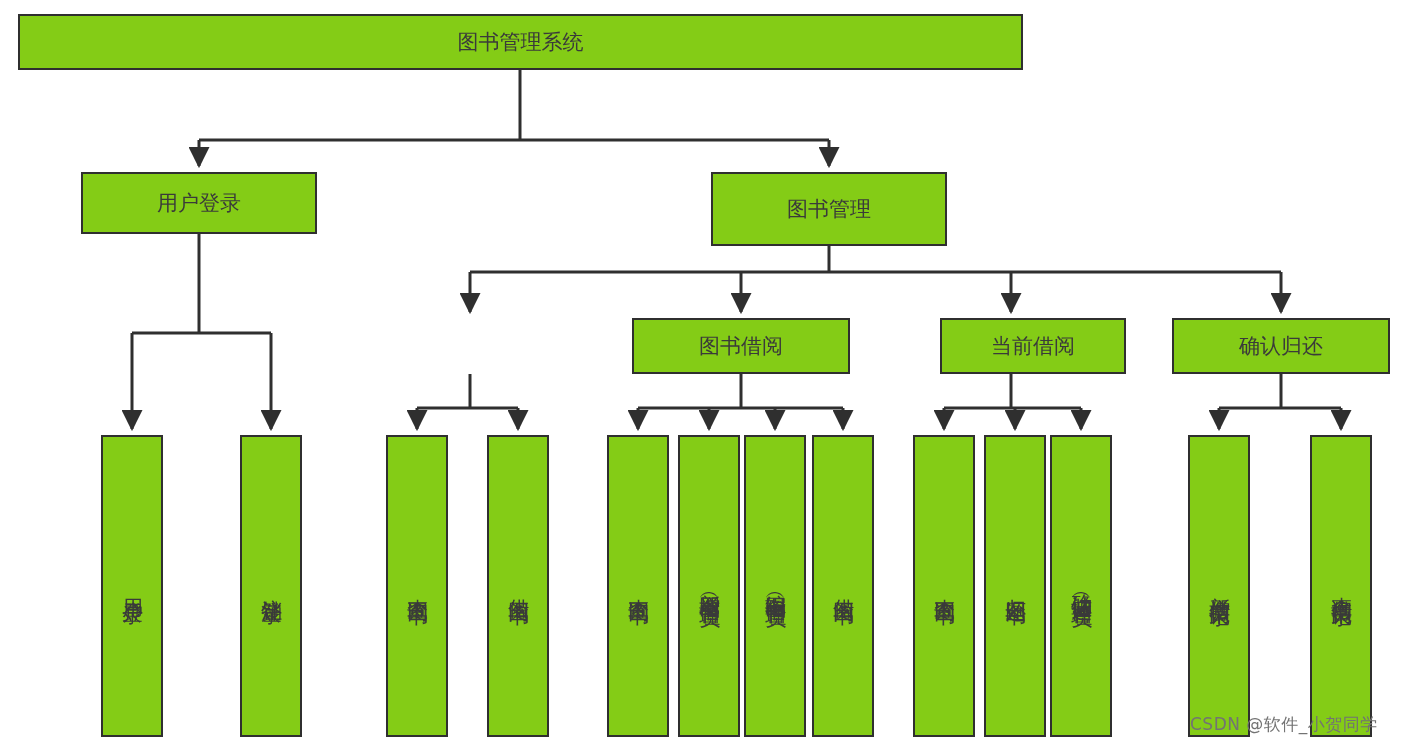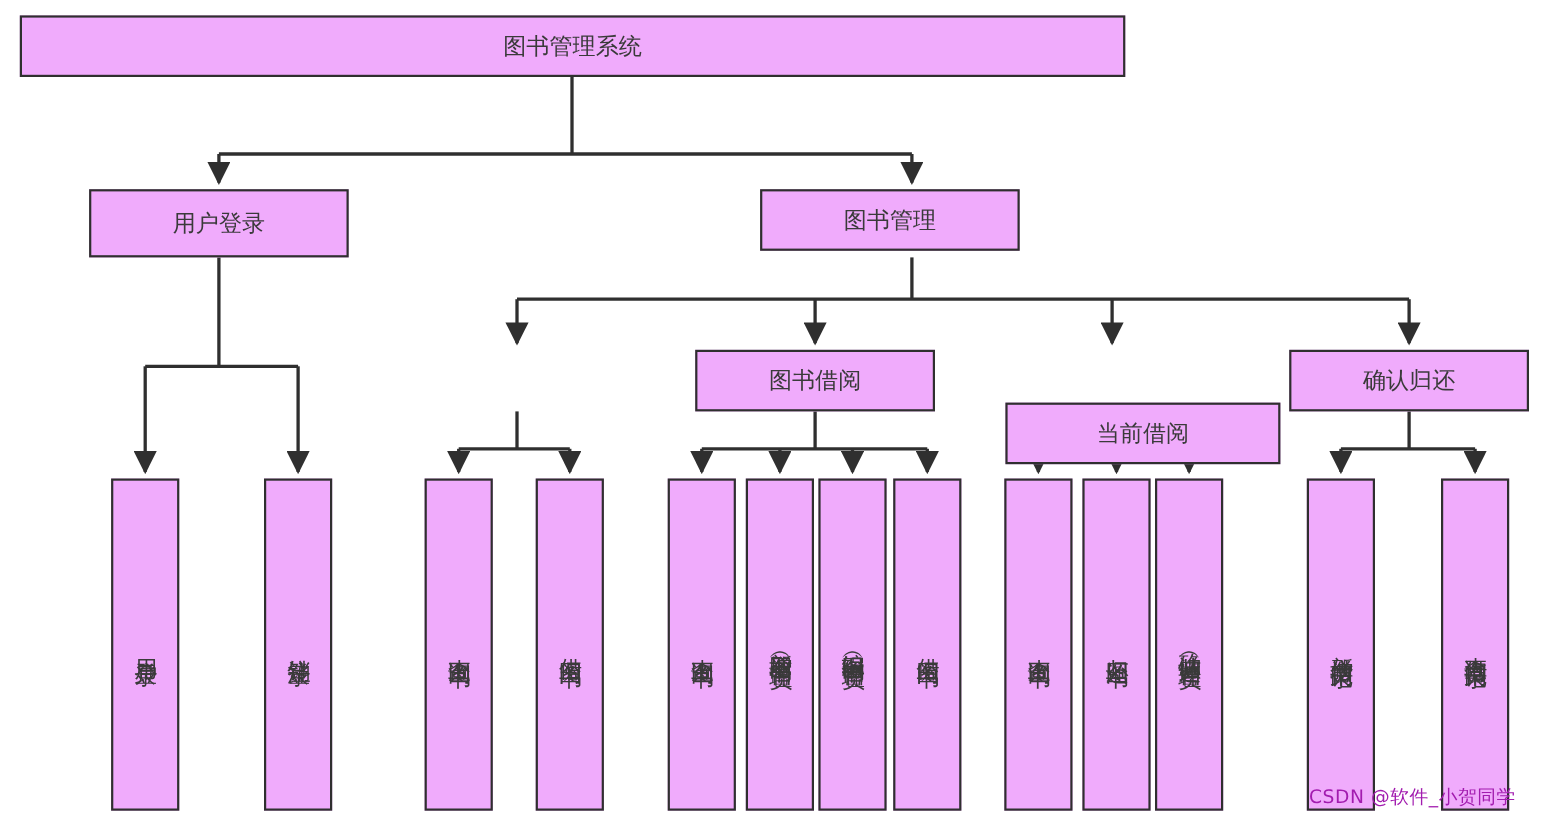--- a/index.html
+++ b/index.html
@@ -20,21 +20,21 @@
     left: 0;
     top: 0;
     width: 1405px;
     height: 747px;
     pointer-events: none;
   }
   .node {
     position: absolute;
     box-sizing: border-box;
     border: 2px solid #2f2f2f;
-    background: #f0abfc;
+    background: #84cc16;
     display: flex;
     align-items: center;
     justify-content: center;
     color: #3a3a3a;
   }
   .node .label {
     display: block;
     text-align: center;
     line-height: 1.15;
     white-space: nowrap;
@@ -56,21 +56,21 @@
     line-height: 1.12;
     letter-spacing: 2px;
     white-space: normal;
     max-height: 280px;
   }
   .watermark {
     position: absolute;
     left: 1190px;
     top: 713px;
     font-size: 17px;
-    color: #a21caf;
+    color: #737373;
     white-space: nowrap;
     letter-spacing: 0.5px;
   }
 </style>
 </head>
 <body>
 
 <div id="stage">
 
   <svg class="edges" viewBox="0 0 1405 747" xmlns="http://www.w3.org/2000/svg">
@@ -123,28 +123,28 @@
     </g>
   </svg>
 
   <div class="node root h" id="node-root" style="left: 18px; top: 14px; width: 1005px; height: 56px;">
     <span class="label">图书管理系统</span>
   </div>
 
   <div class="node h" id="node-user-login" style="left: 81px; top: 172px; width: 236px; height: 62px;">
     <span class="label">用户登录</span>
   </div>
-  <div class="node h" id="node-book-manage" style="left: 691px; top: 172px; width: 236px; height: 56px;">
+  <div class="node h" id="node-book-manage" style="left: 711px; top: 172px; width: 236px; height: 74px;">
     <span class="label">图书管理</span>
   </div>
 
   <div class="node h" id="node-book-borrow" style="left: 632px; top: 318px; width: 218px; height: 56px;">
     <span class="label">图书借阅</span>
   </div>
-  <div class="node h" id="node-current-borrow" style="left: 914px; top: 318px; width: 250px; height: 56px; margin-top: 48px;">
+  <div class="node h" id="node-current-borrow" style="left: 940px; top: 318px; width: 186px; height: 56px;">
     <span class="label">当前借阅</span>
   </div>
   <div class="node h" id="node-borrow-record" style="left: 1172px; top: 318px; width: 218px; height: 56px;">
     <span class="label">确认归还</span>
   </div>
 
   <div class="node v" id="node-leaf-0" style="left: 101px; top: 435px; width: 62px; height: 302px;">
     <span class="label">用户登录</span>
   </div>
   <div class="node v" id="node-leaf-1" style="left: 240px; top: 435px; width: 62px; height: 302px;">

